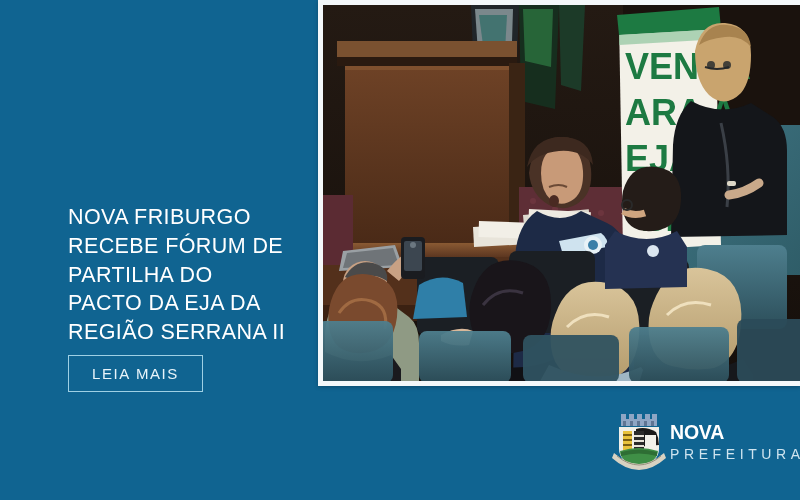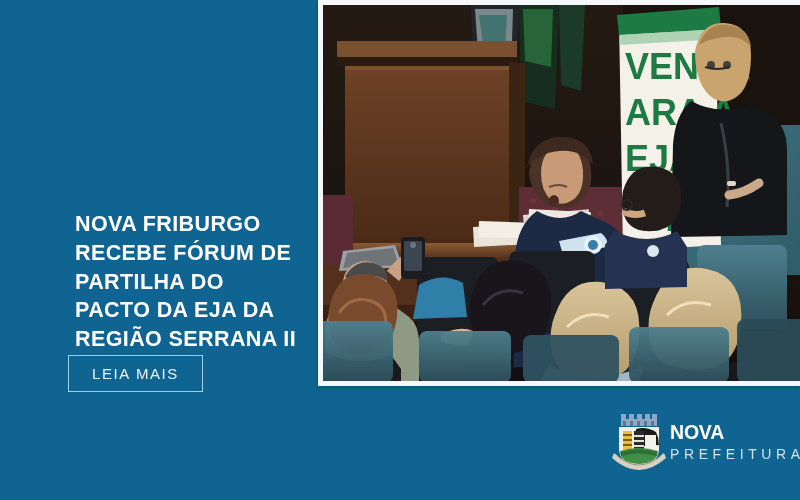--- a/index.html
+++ b/index.html
@@ -17,24 +17,24 @@
     overflow: hidden;
     background: #106491;
   }
 
   
   #headline {
     position: absolute;
     left: 68px;
     top: 203px;
     width: 250px;
-    margin: 7px;
+    margin: 0;
     color: #ffffff;
     font-size: 21.5px;
-    font-weight: bold;
+    font-weight: normal;
     line-height: 1.34;
     letter-spacing: 0.4px;
     text-transform: uppercase;
     white-space: pre-line;
   }
   #cta-button {
     position: absolute;
     left: 68px;
     top: 355px;
     width: 135px;

